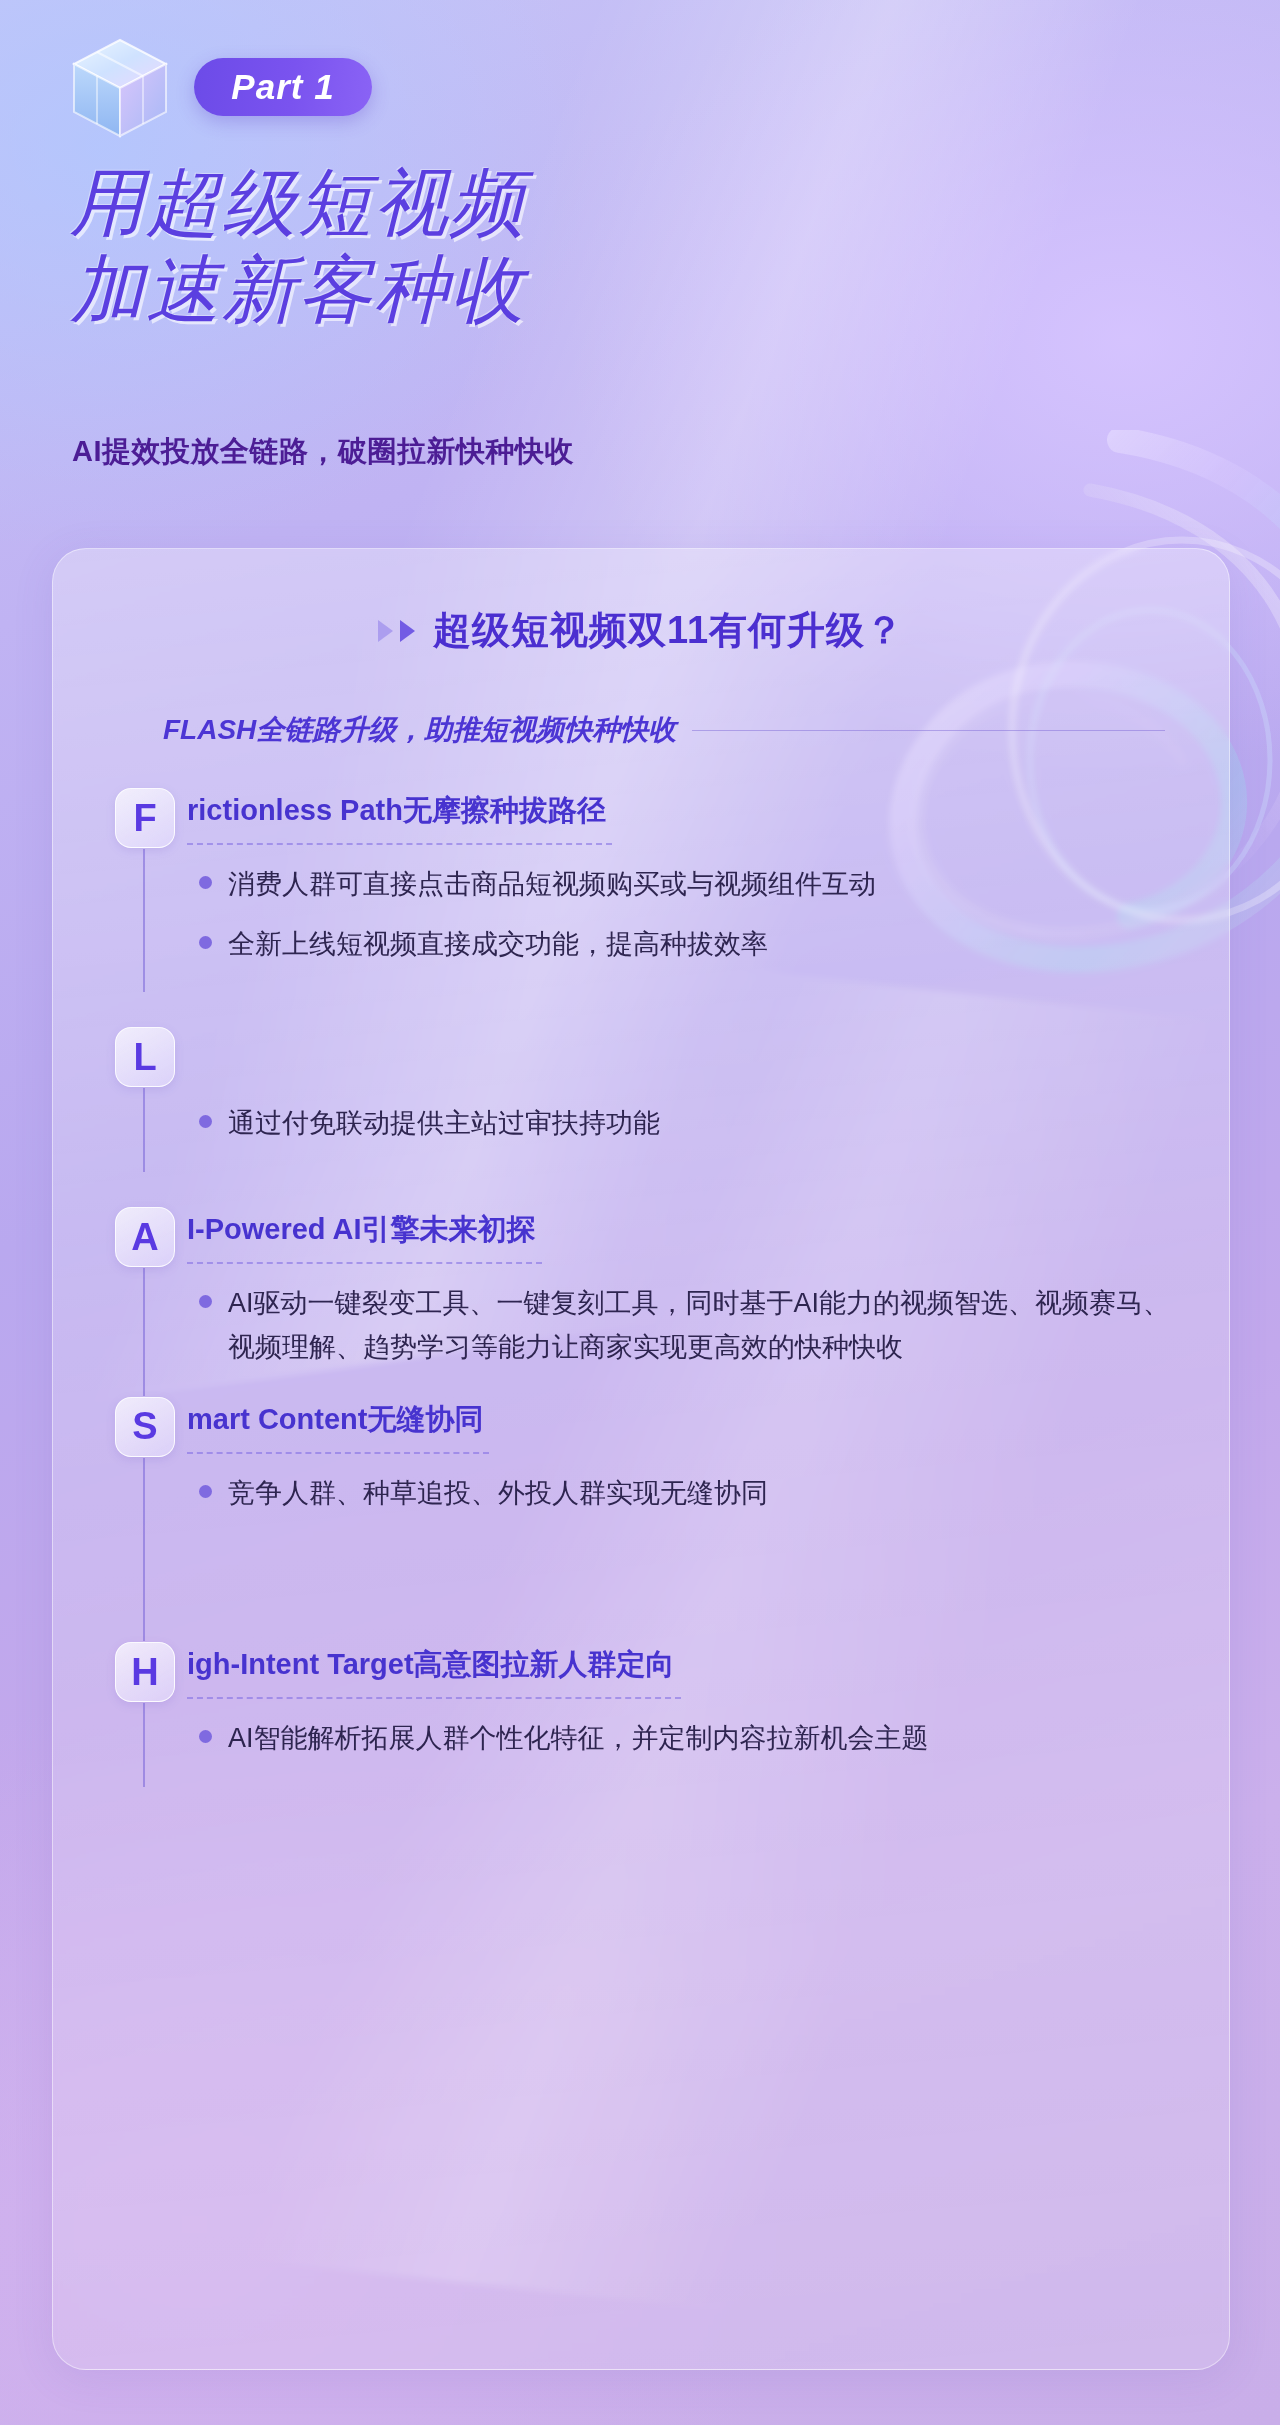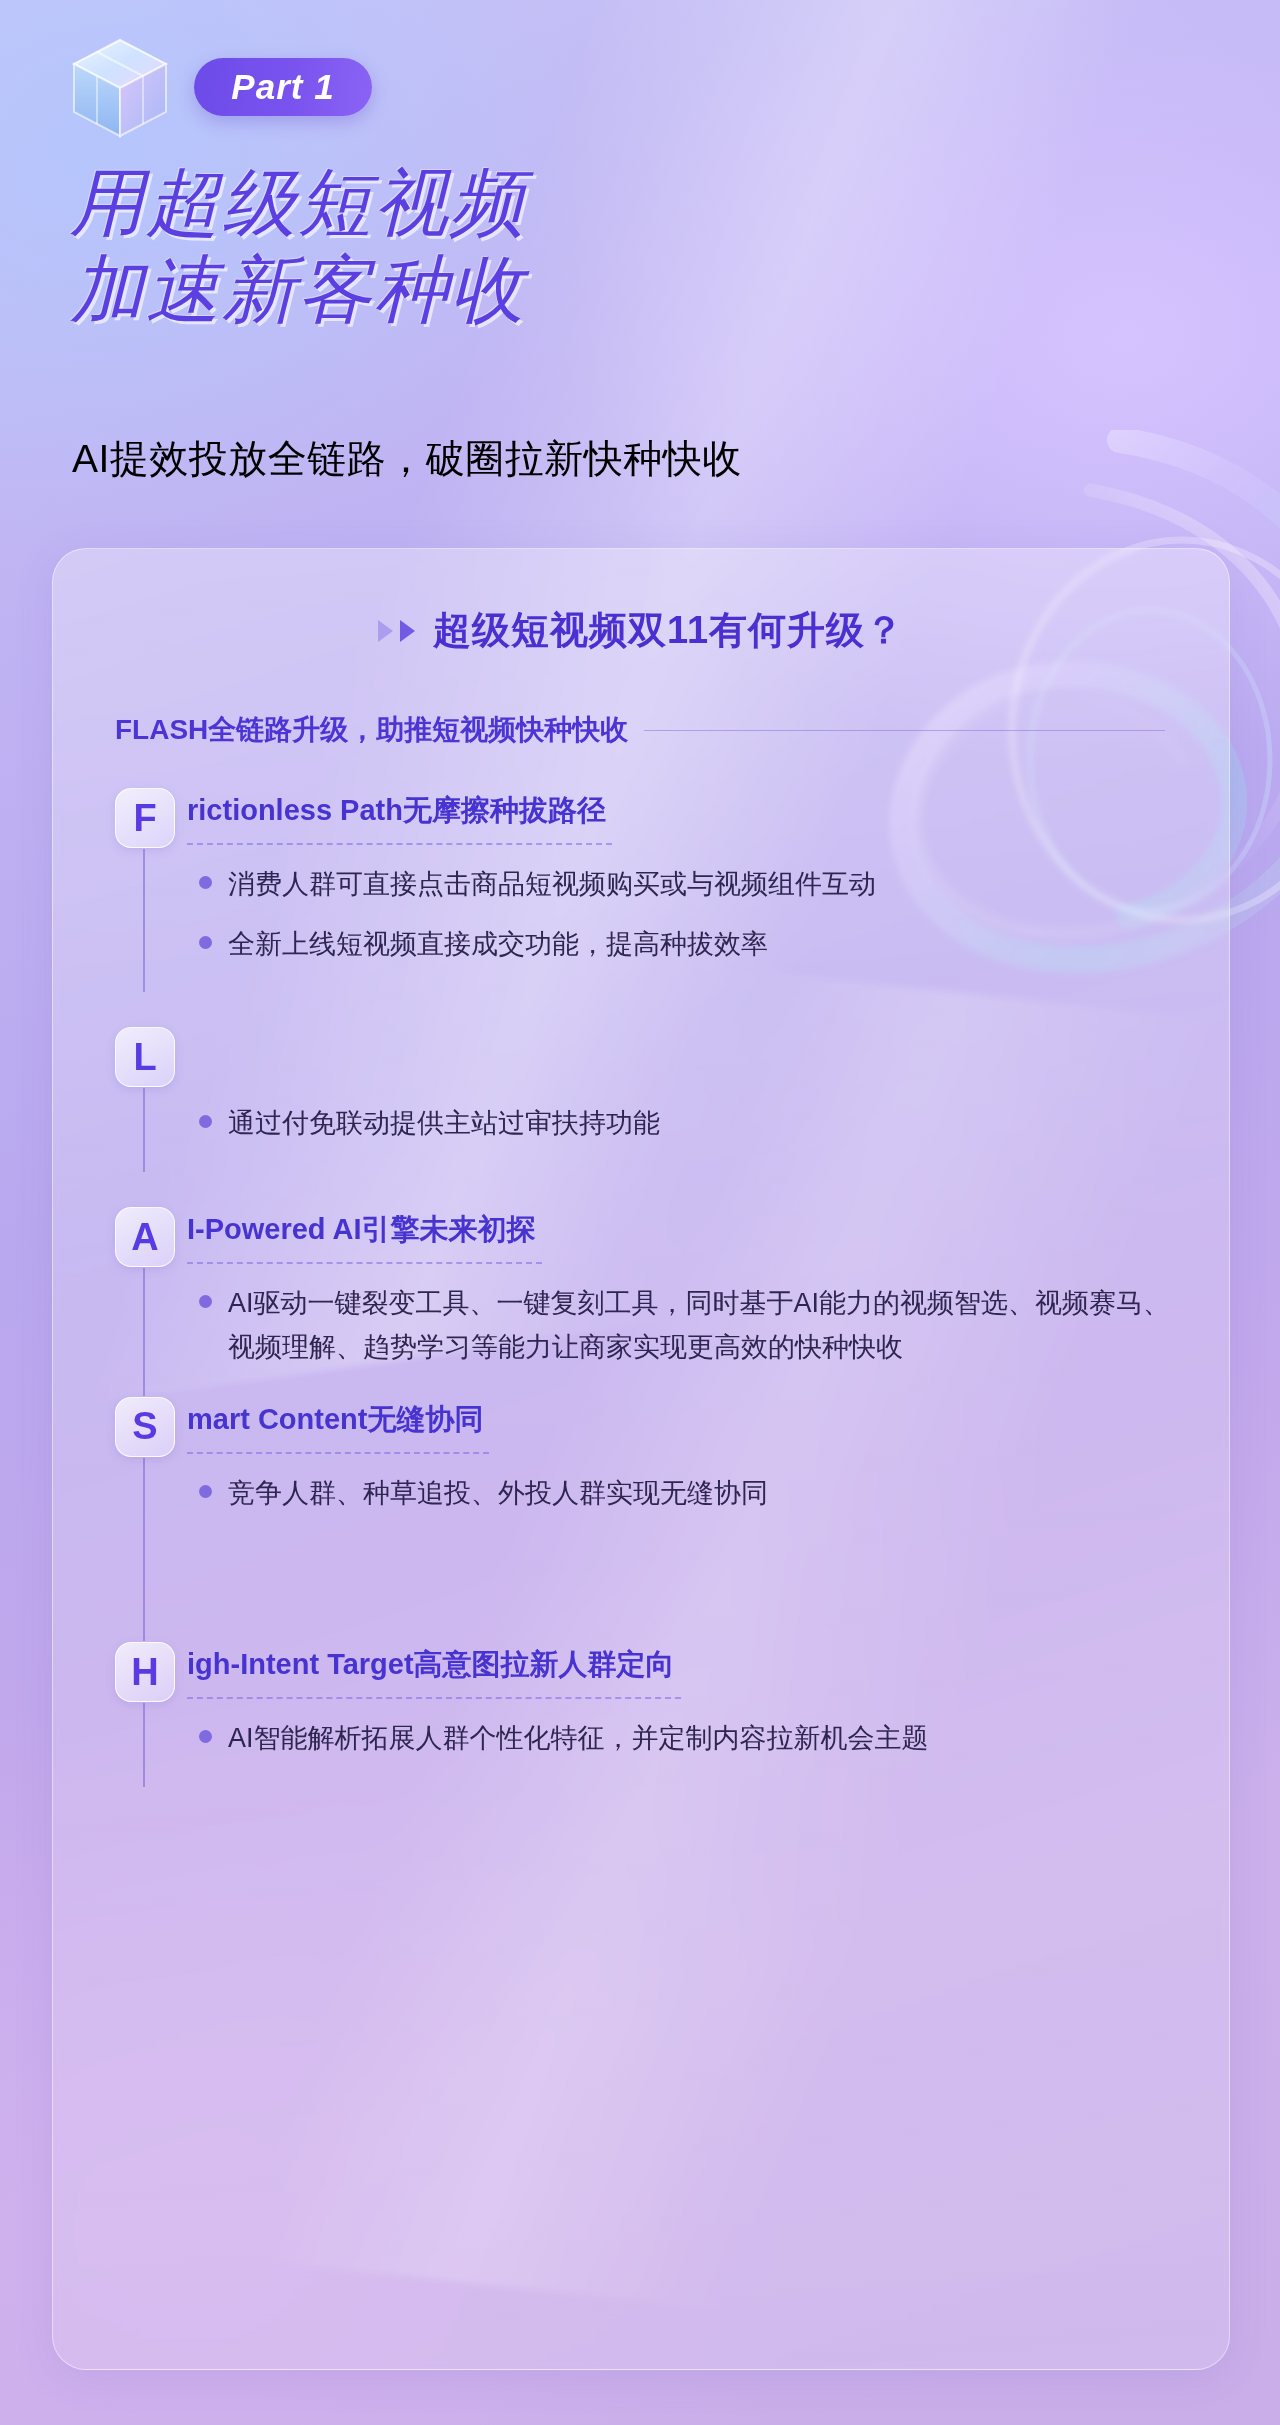--- a/index.html
+++ b/index.html
@@ -108,23 +108,23 @@
     color: #5b3fe0;
     text-shadow:
       3px 3px 0 rgba(255,255,255,0.62),
       -1px -1px 0 rgba(255,255,255,0.35);
     white-space: nowrap;
   }
   .subtitle {
     position: absolute;
     left: 56px;
     top: 432px;
-    font-size: 39px;
-    font-weight: normal;
-    color: #000000;
+    font-size: 29px;
+    font-weight: bold;
+    color: #4c1d95;
     letter-spacing: 0.5px;
   }
 
   
   .card {
     position: absolute;
     left: 52px;
     top: 548px;
     width: 1176px;
     height: 1820px;
@@ -168,22 +168,24 @@
     left: 62px;
     top: 162px;
     right: 64px;
     display: flex;
     align-items: center;
     gap: 16px;
   }
   .card-sub {
     font-size: 28px;
     font-weight: bold;
+    font-style: italic;
     color: #4c35d4;
     white-space: nowrap;
+    margin-left: 48px;
   }
   .card-sub-line {
     flex: 1;
     height: 1px;
     background: rgba(130,110,215,0.5);
   }
 
   
   .sections {
     position: absolute;

